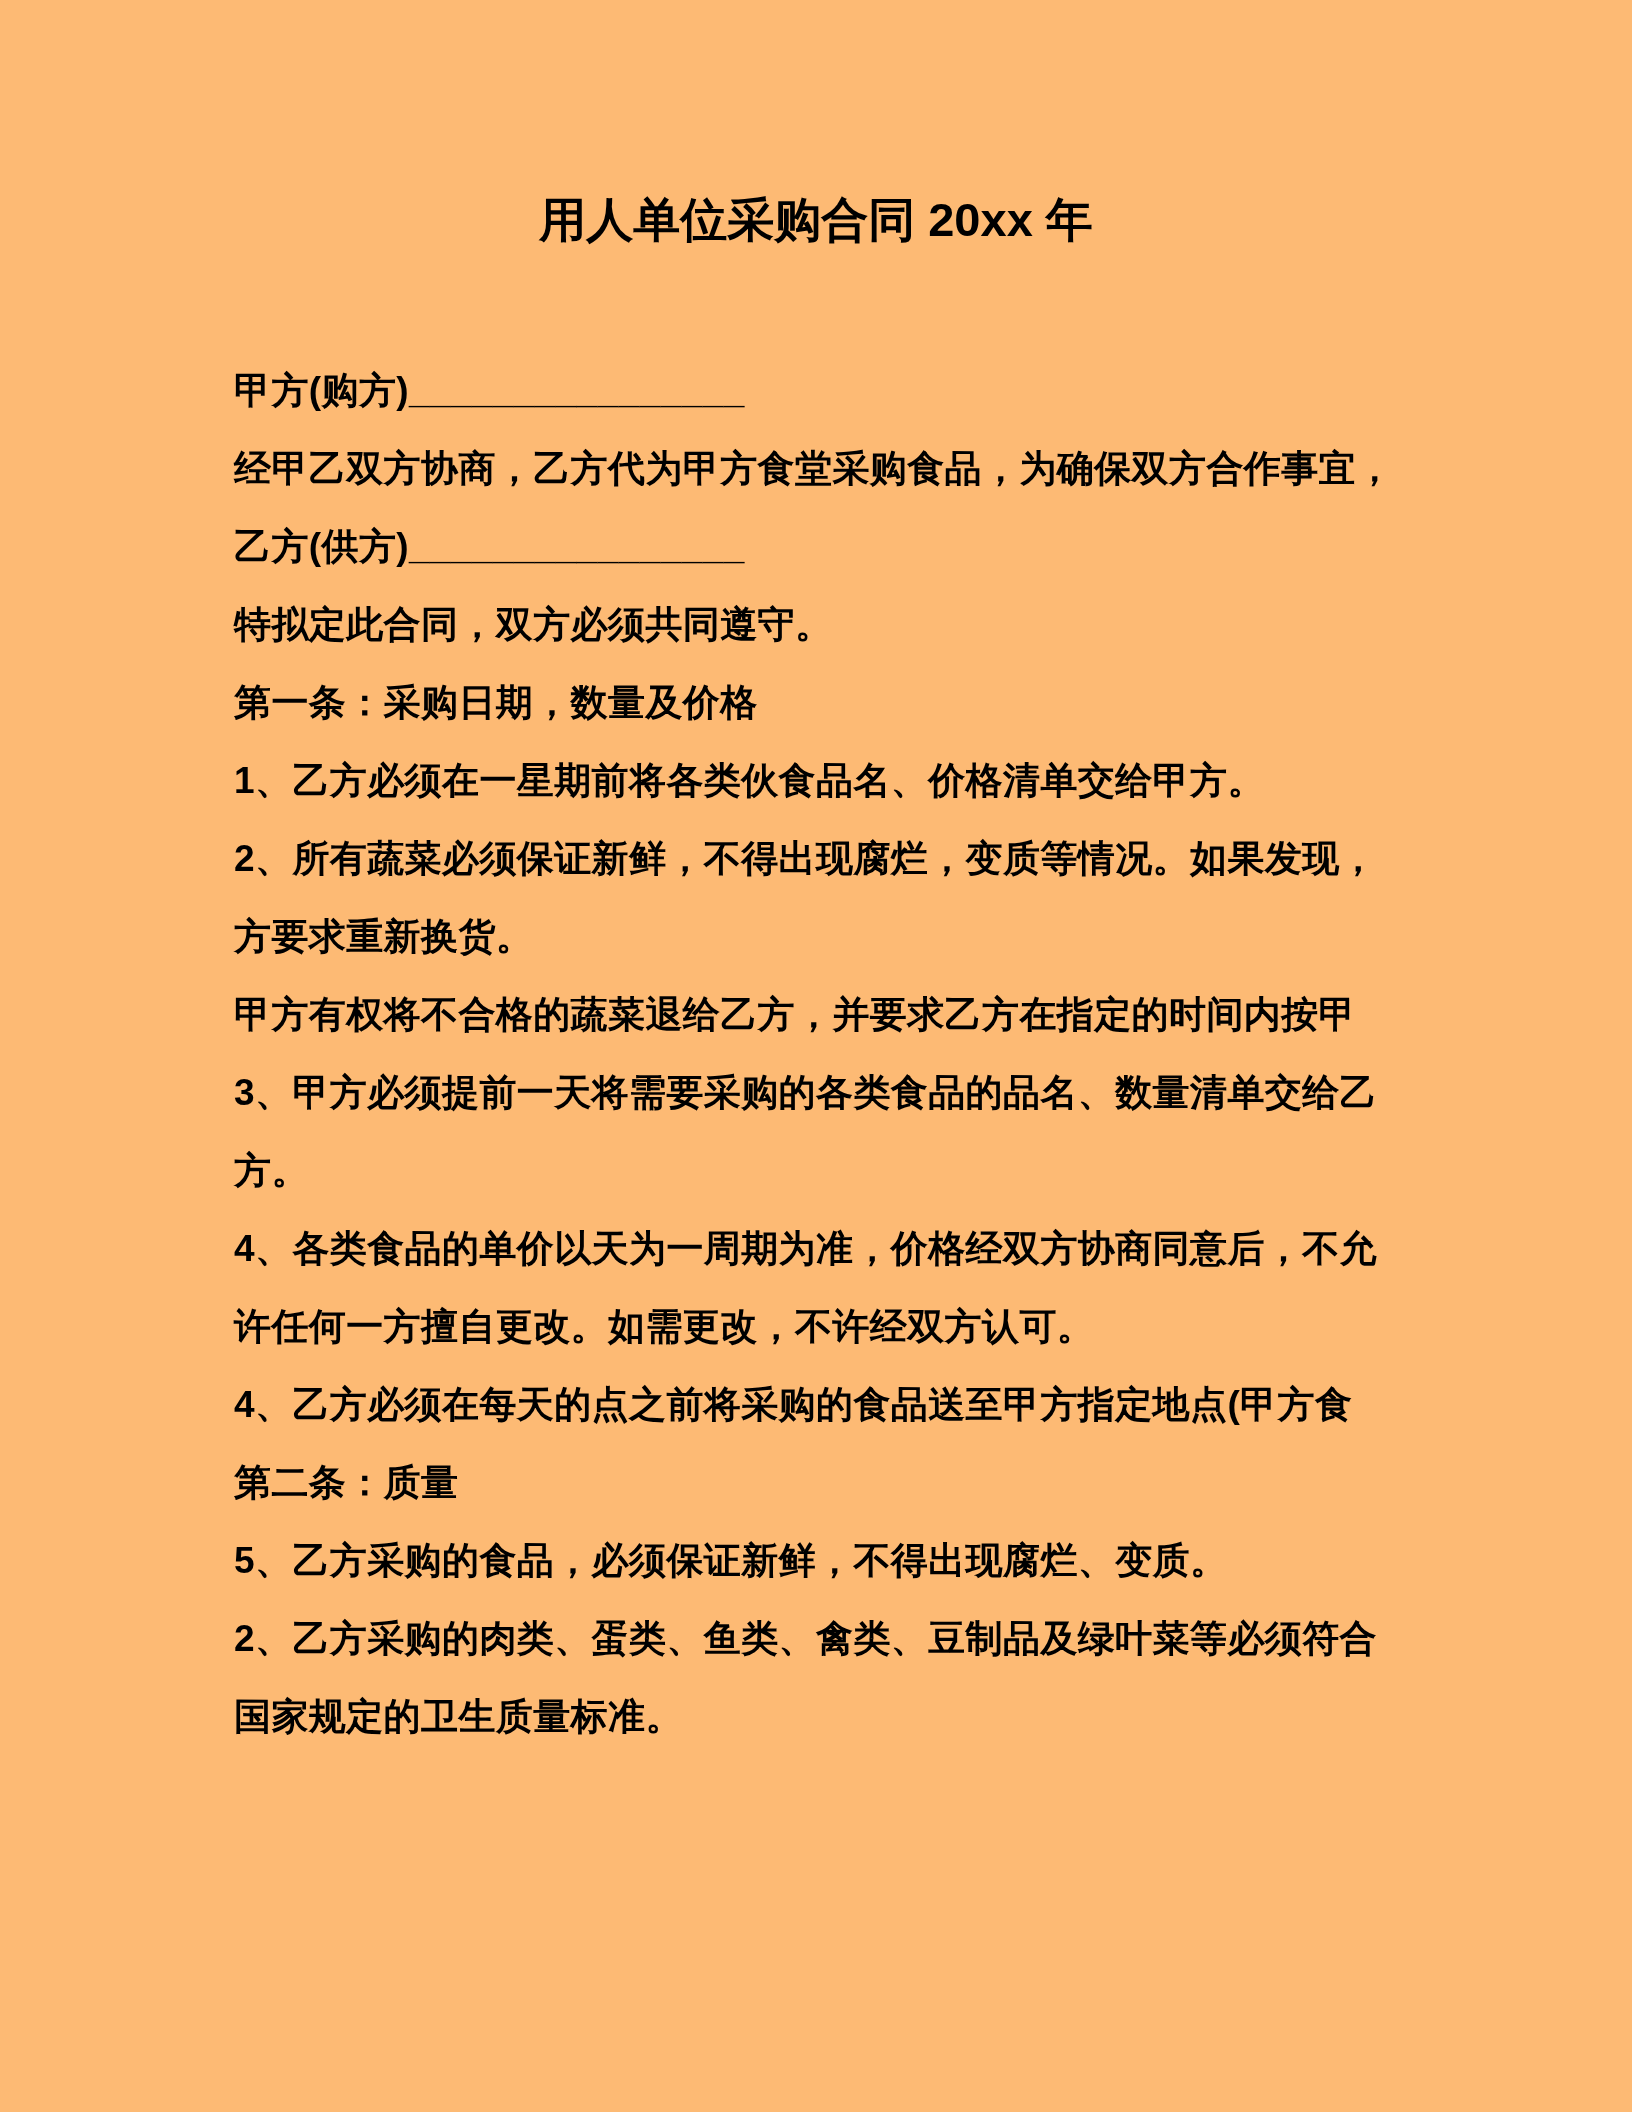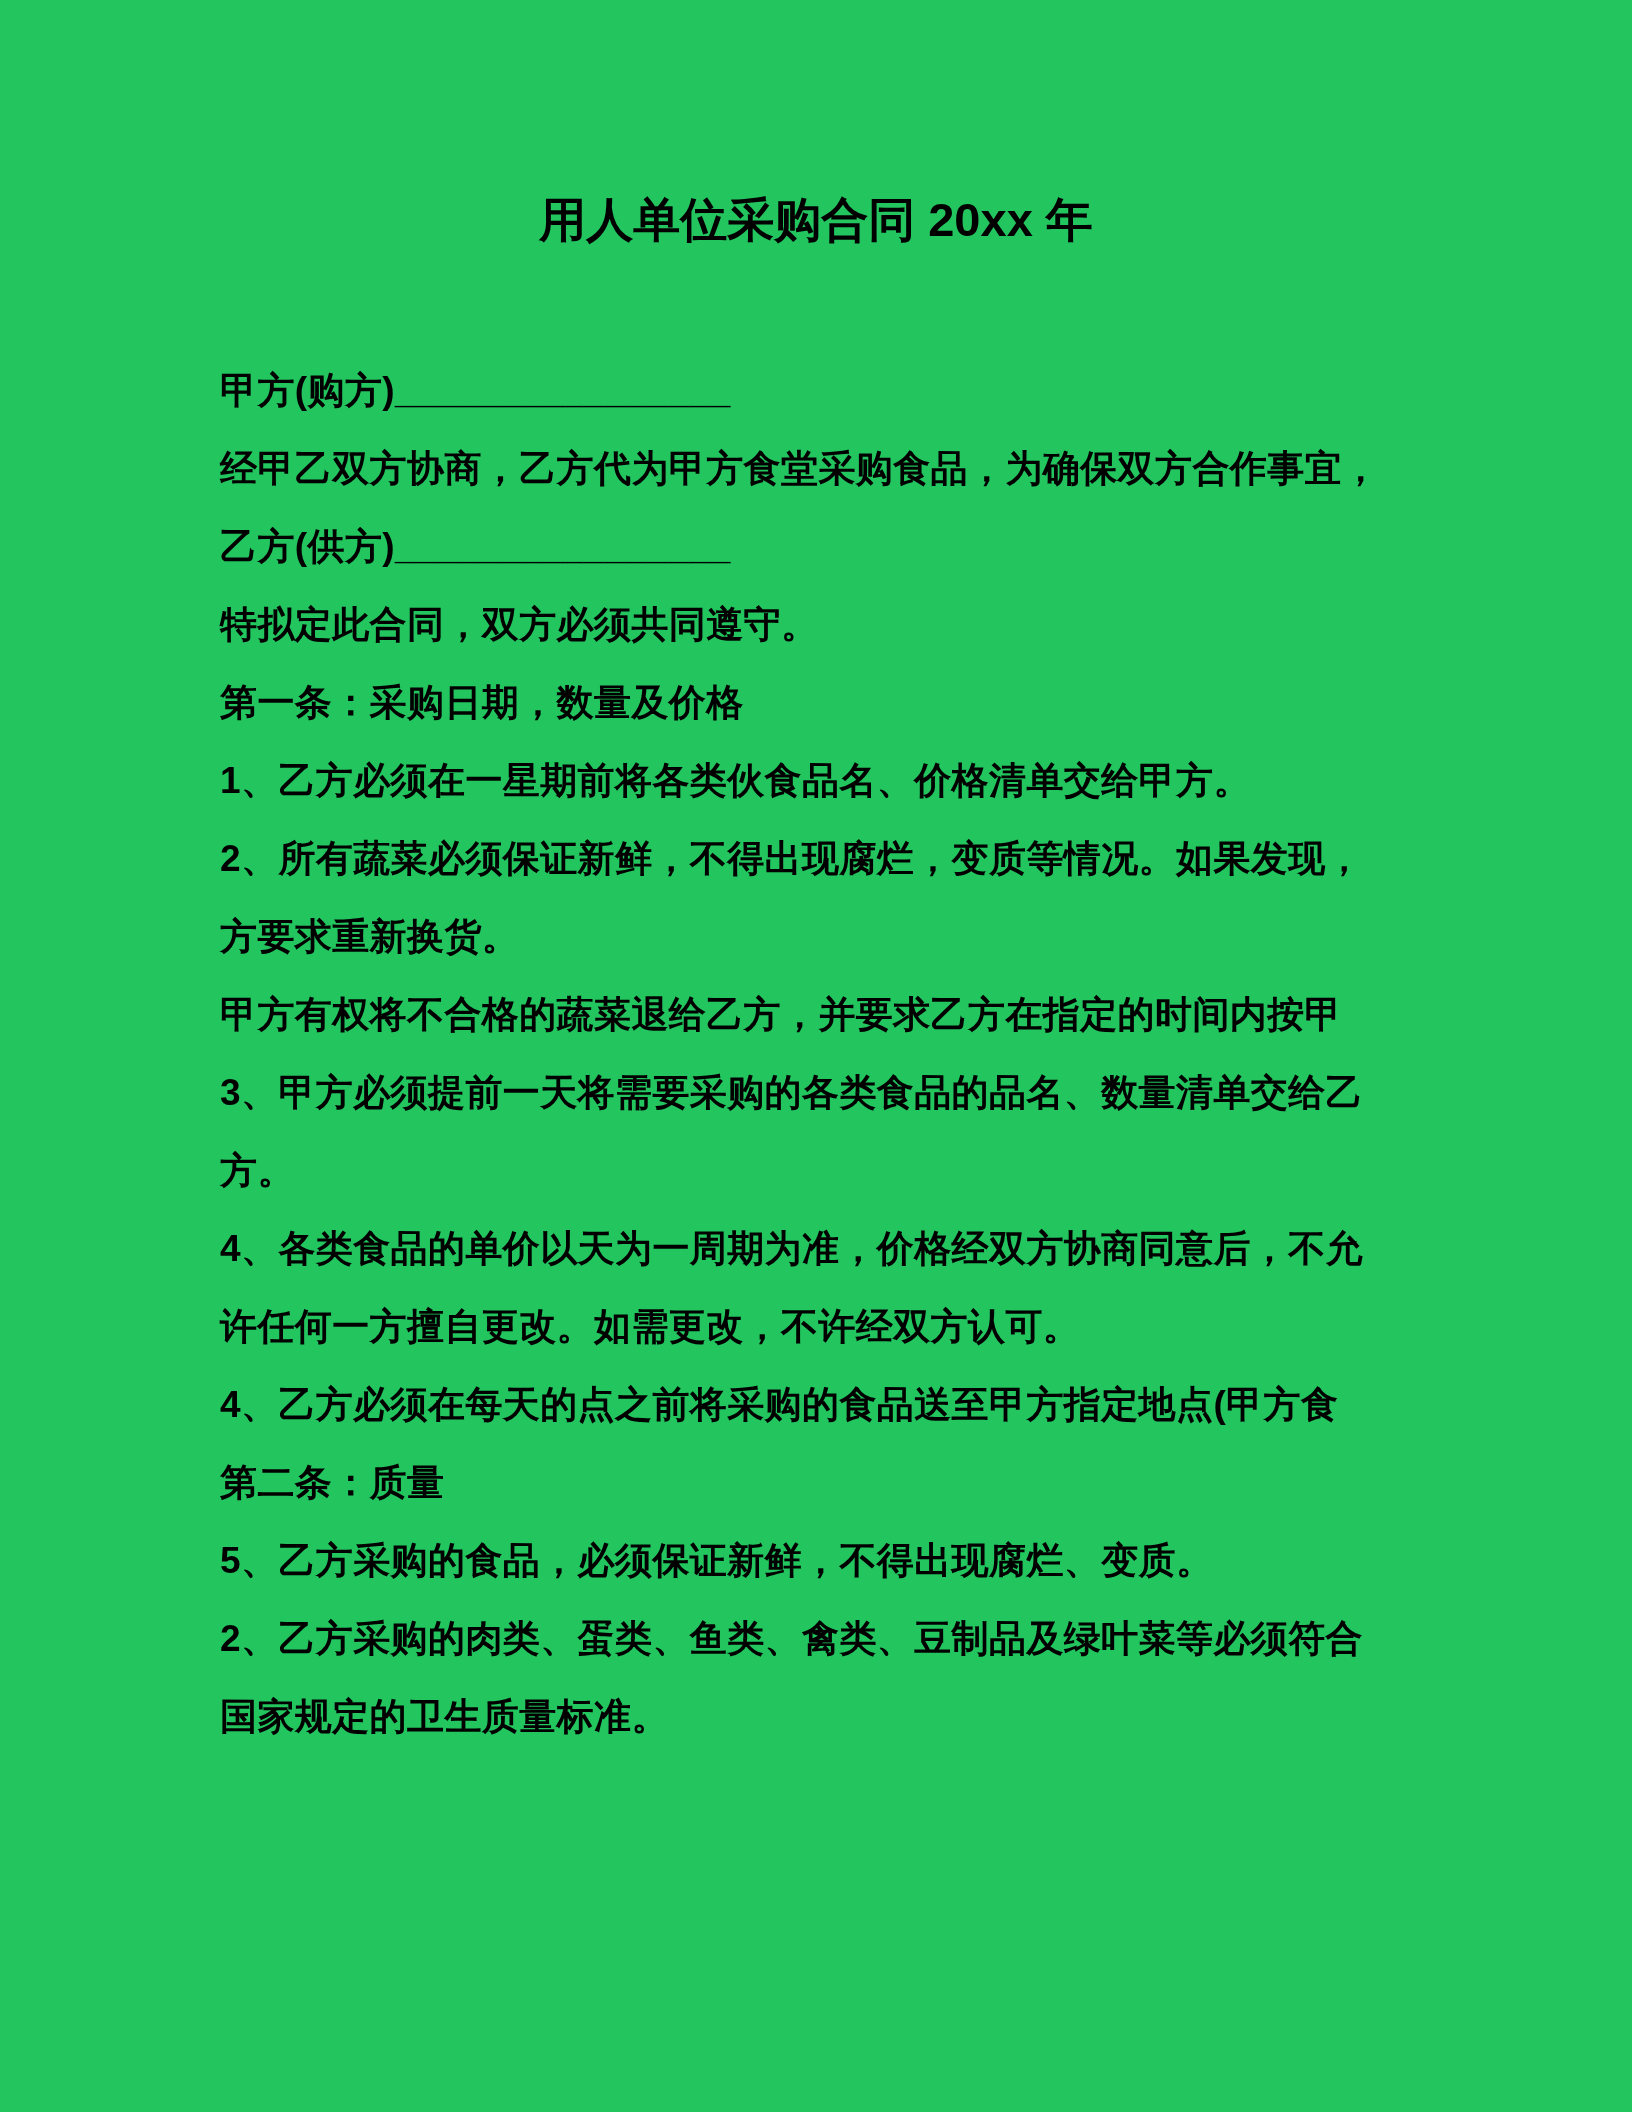--- a/index.html
+++ b/index.html
@@ -4,41 +4,41 @@
 <style>
   html, body {
     margin: 0;
     padding: 0;
     background: #ffffff;
   }
   .page {
     position: relative;
     width: 1632px;
     height: 2112px;
-    background: #22c55e;
+    background: #fdba74;
     font-family: "Liberation Sans", sans-serif;
     color: #000000;
     overflow: hidden;
   }
   .doc-title {
     position: absolute;
     top: 189px;
     left: 0;
     width: 100%;
     margin: 0;
     text-align: center;
     font-size: 47px;
     font-weight: 700;
     line-height: 62px;
     color: #000000;
     white-space: pre;
   }
   .doc-body {
     position: absolute;
-    left: 220px;
+    left: 234px;
     top: 352px;
     width: 1210px;
   }
   .doc-line {
     font-size: 37px;
     font-weight: 700;
     line-height: 78px;
     height: 78px;
     letter-spacing: 0.4px;
     white-space: pre;

